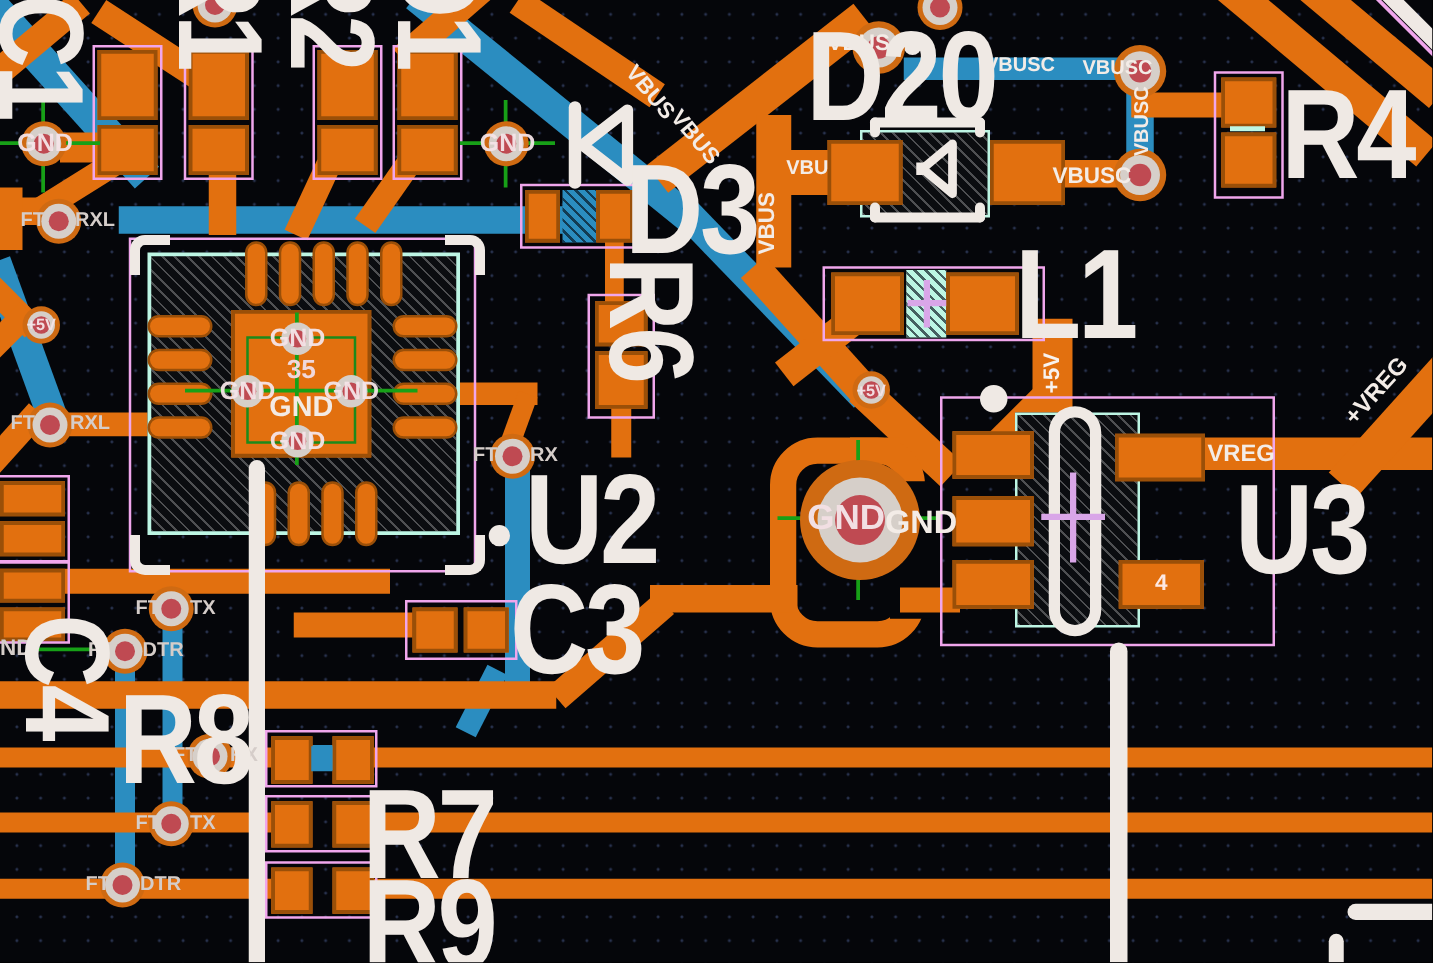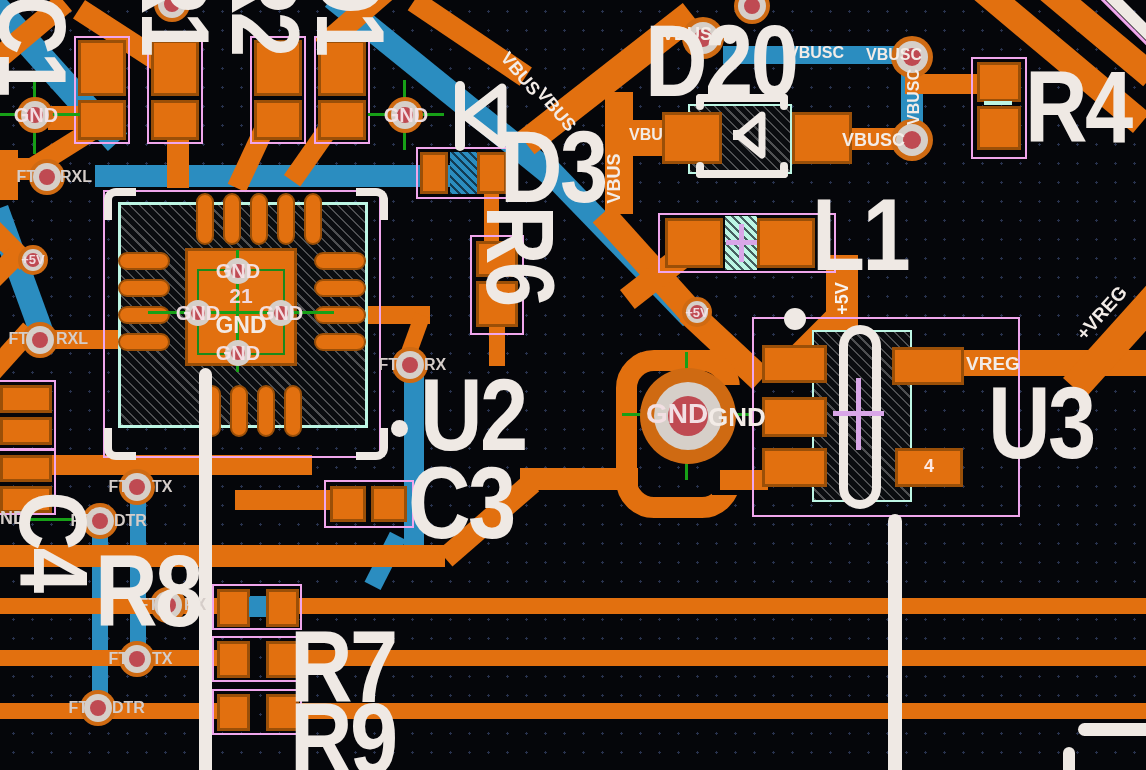--- a/index.html
+++ b/index.html
@@ -329,21 +329,21 @@
   <div class="abs ftl" style="left:100px;top:650px;width:28px;text-align:right;">FT</div>
   <div class="abs ftl" style="left:152px;top:650px;">TX</div>
   <div class="abs ftl" style="left:60px;top:699px;width:28px;text-align:right;">FT</div>
   <div class="abs ftl" style="left:112px;top:699px;">DTR</div>
   <div class="abs ftl" style="left:0px;top:508px;font-size:18px;">ND</div>
 
   <div class="abs vl" style="left:203px;top:260px;width:70px;">GND</div>
   <div class="abs vl" style="left:163px;top:302px;width:70px;">GND</div>
   <div class="abs vl" style="left:246px;top:302px;width:70px;">GND</div>
   <div class="abs vl" style="left:203px;top:342px;width:70px;">GND</div>
-  <div class="abs vl" style="left:206px;top:284px;width:70px;font-size:21px;color:#f0d8dc;">21</div>
+  <div class="abs vl" style="left:206px;top:284px;width:70px;font-size:21px;color:#f0d8dc;">35</div>
   <div class="abs vl" style="left:206px;top:312px;width:70px;font-size:23px;color:#f3eae4;">GND</div>
 
   <div class="abs vl" style="left:622px;top:398px;width:110px;font-size:28px;color:#f2dfe3;">GND</div>
   <div class="abs net" style="left:708px;top:402px;font-size:26px;">GND</div>
   <div class="abs vl" style="left:895px;top:456px;width:68px;font-size:18px;color:#fde8e2;">4</div>
 
   <div class="abs ref" style="left:645px;top:22px;">D20</div>
   <div class="abs ref" style="left:500px;top:128px;">D3</div>
   <div class="abs ref" style="left:1025px;top:68px;">R4</div>
   <div class="abs ref" style="left:812px;top:196px;">L1</div>

